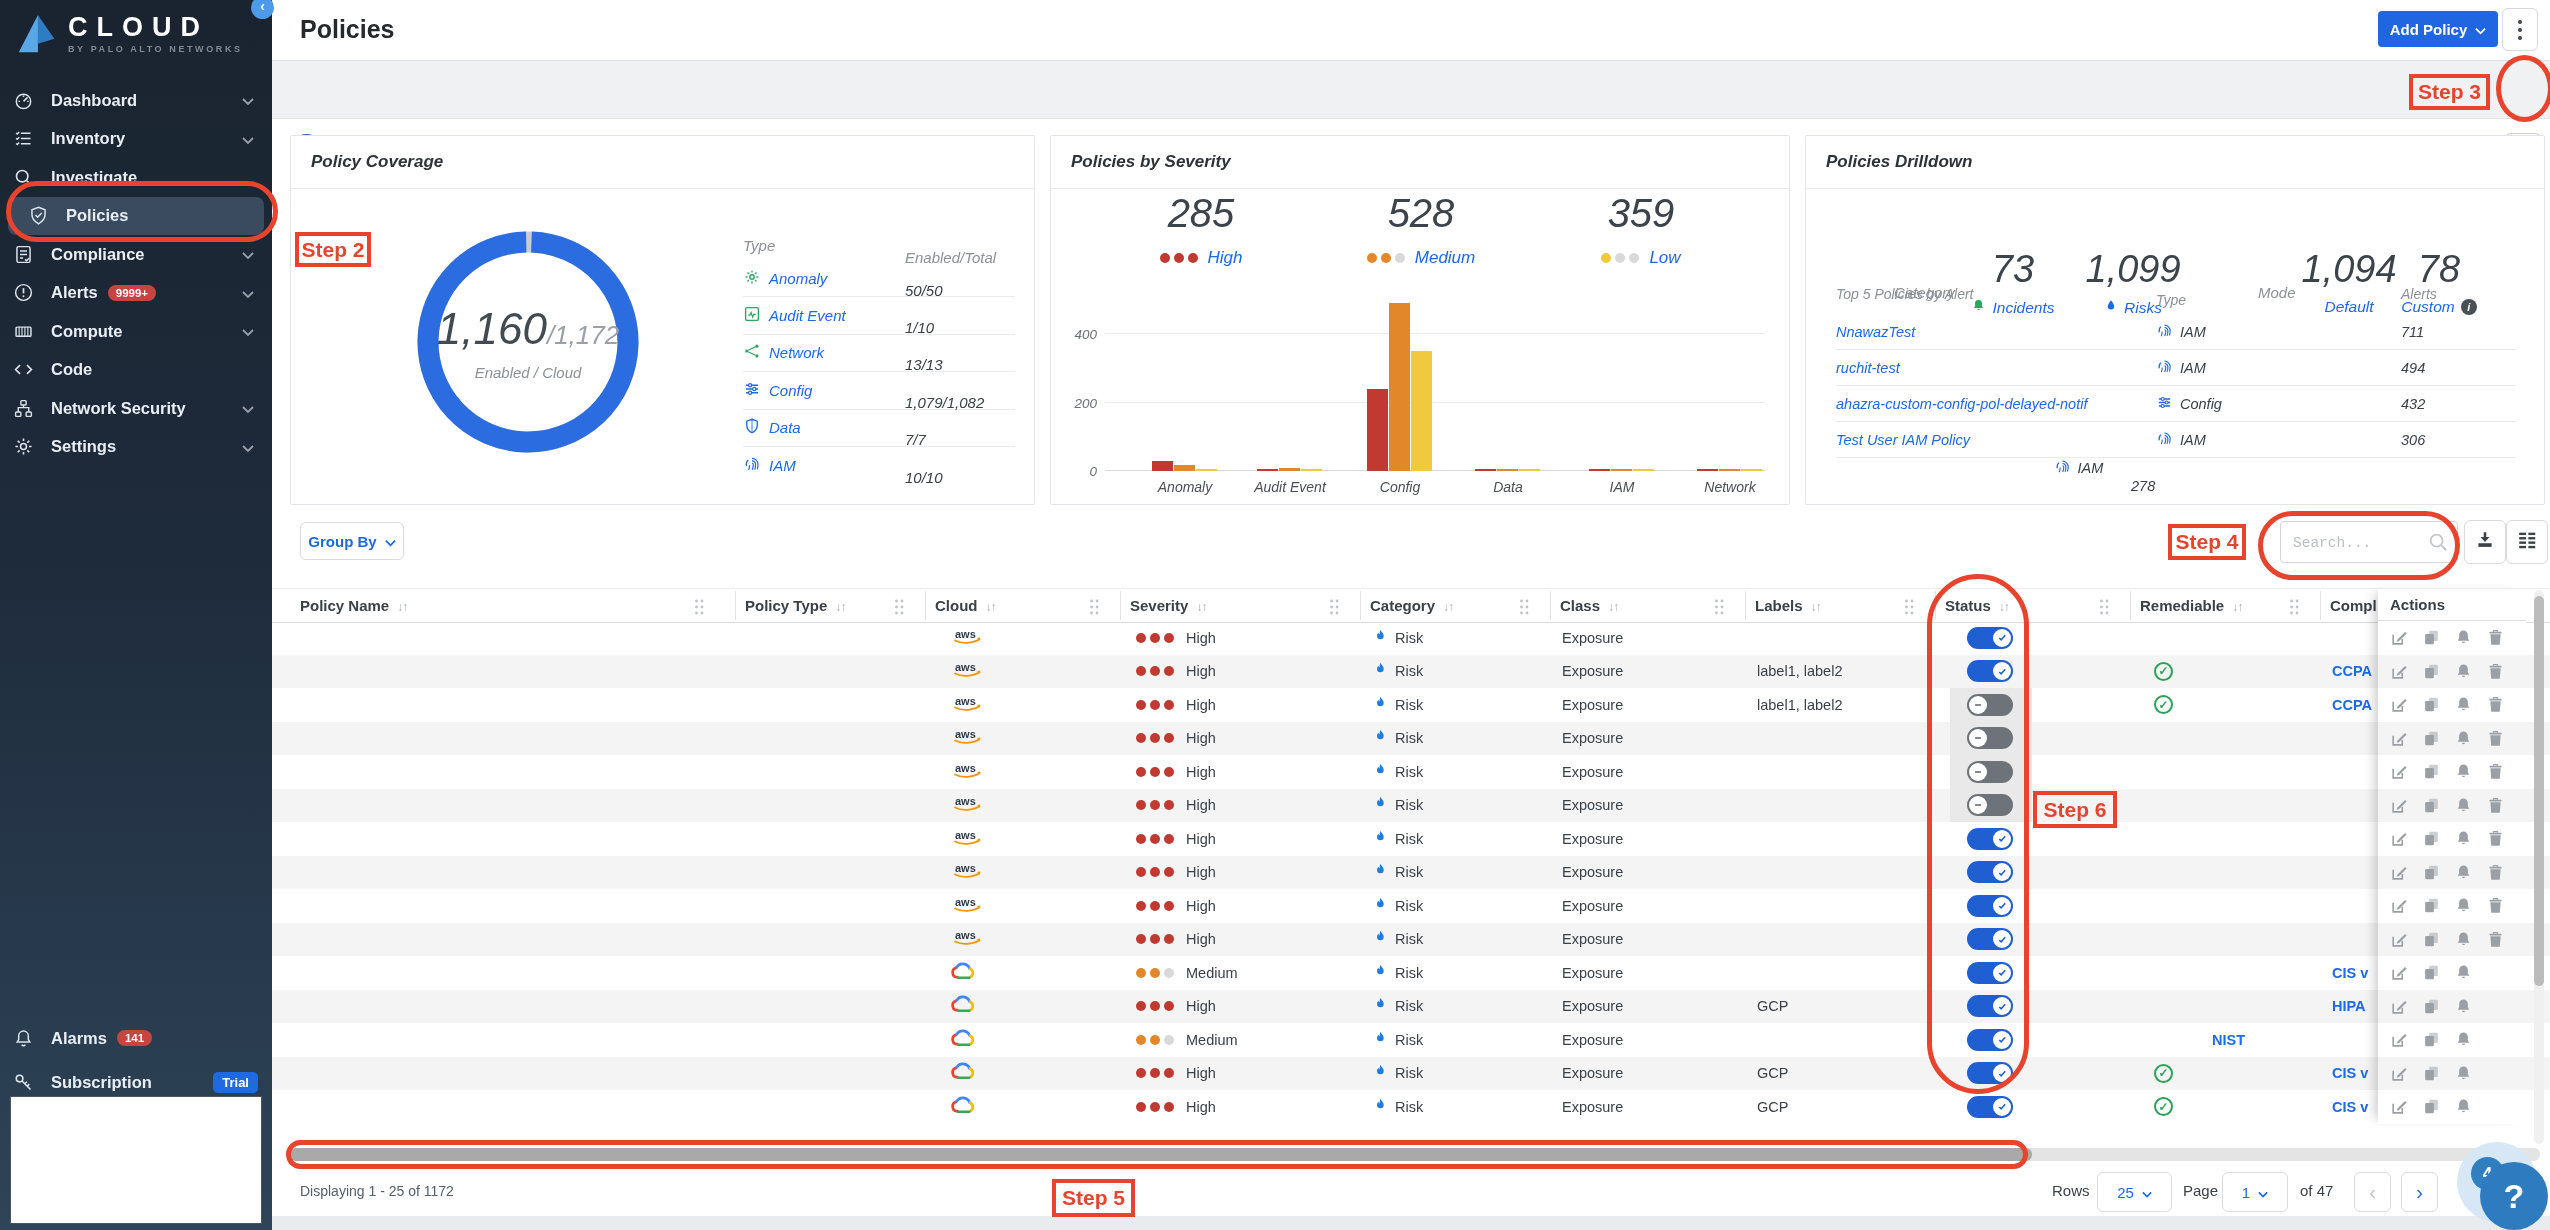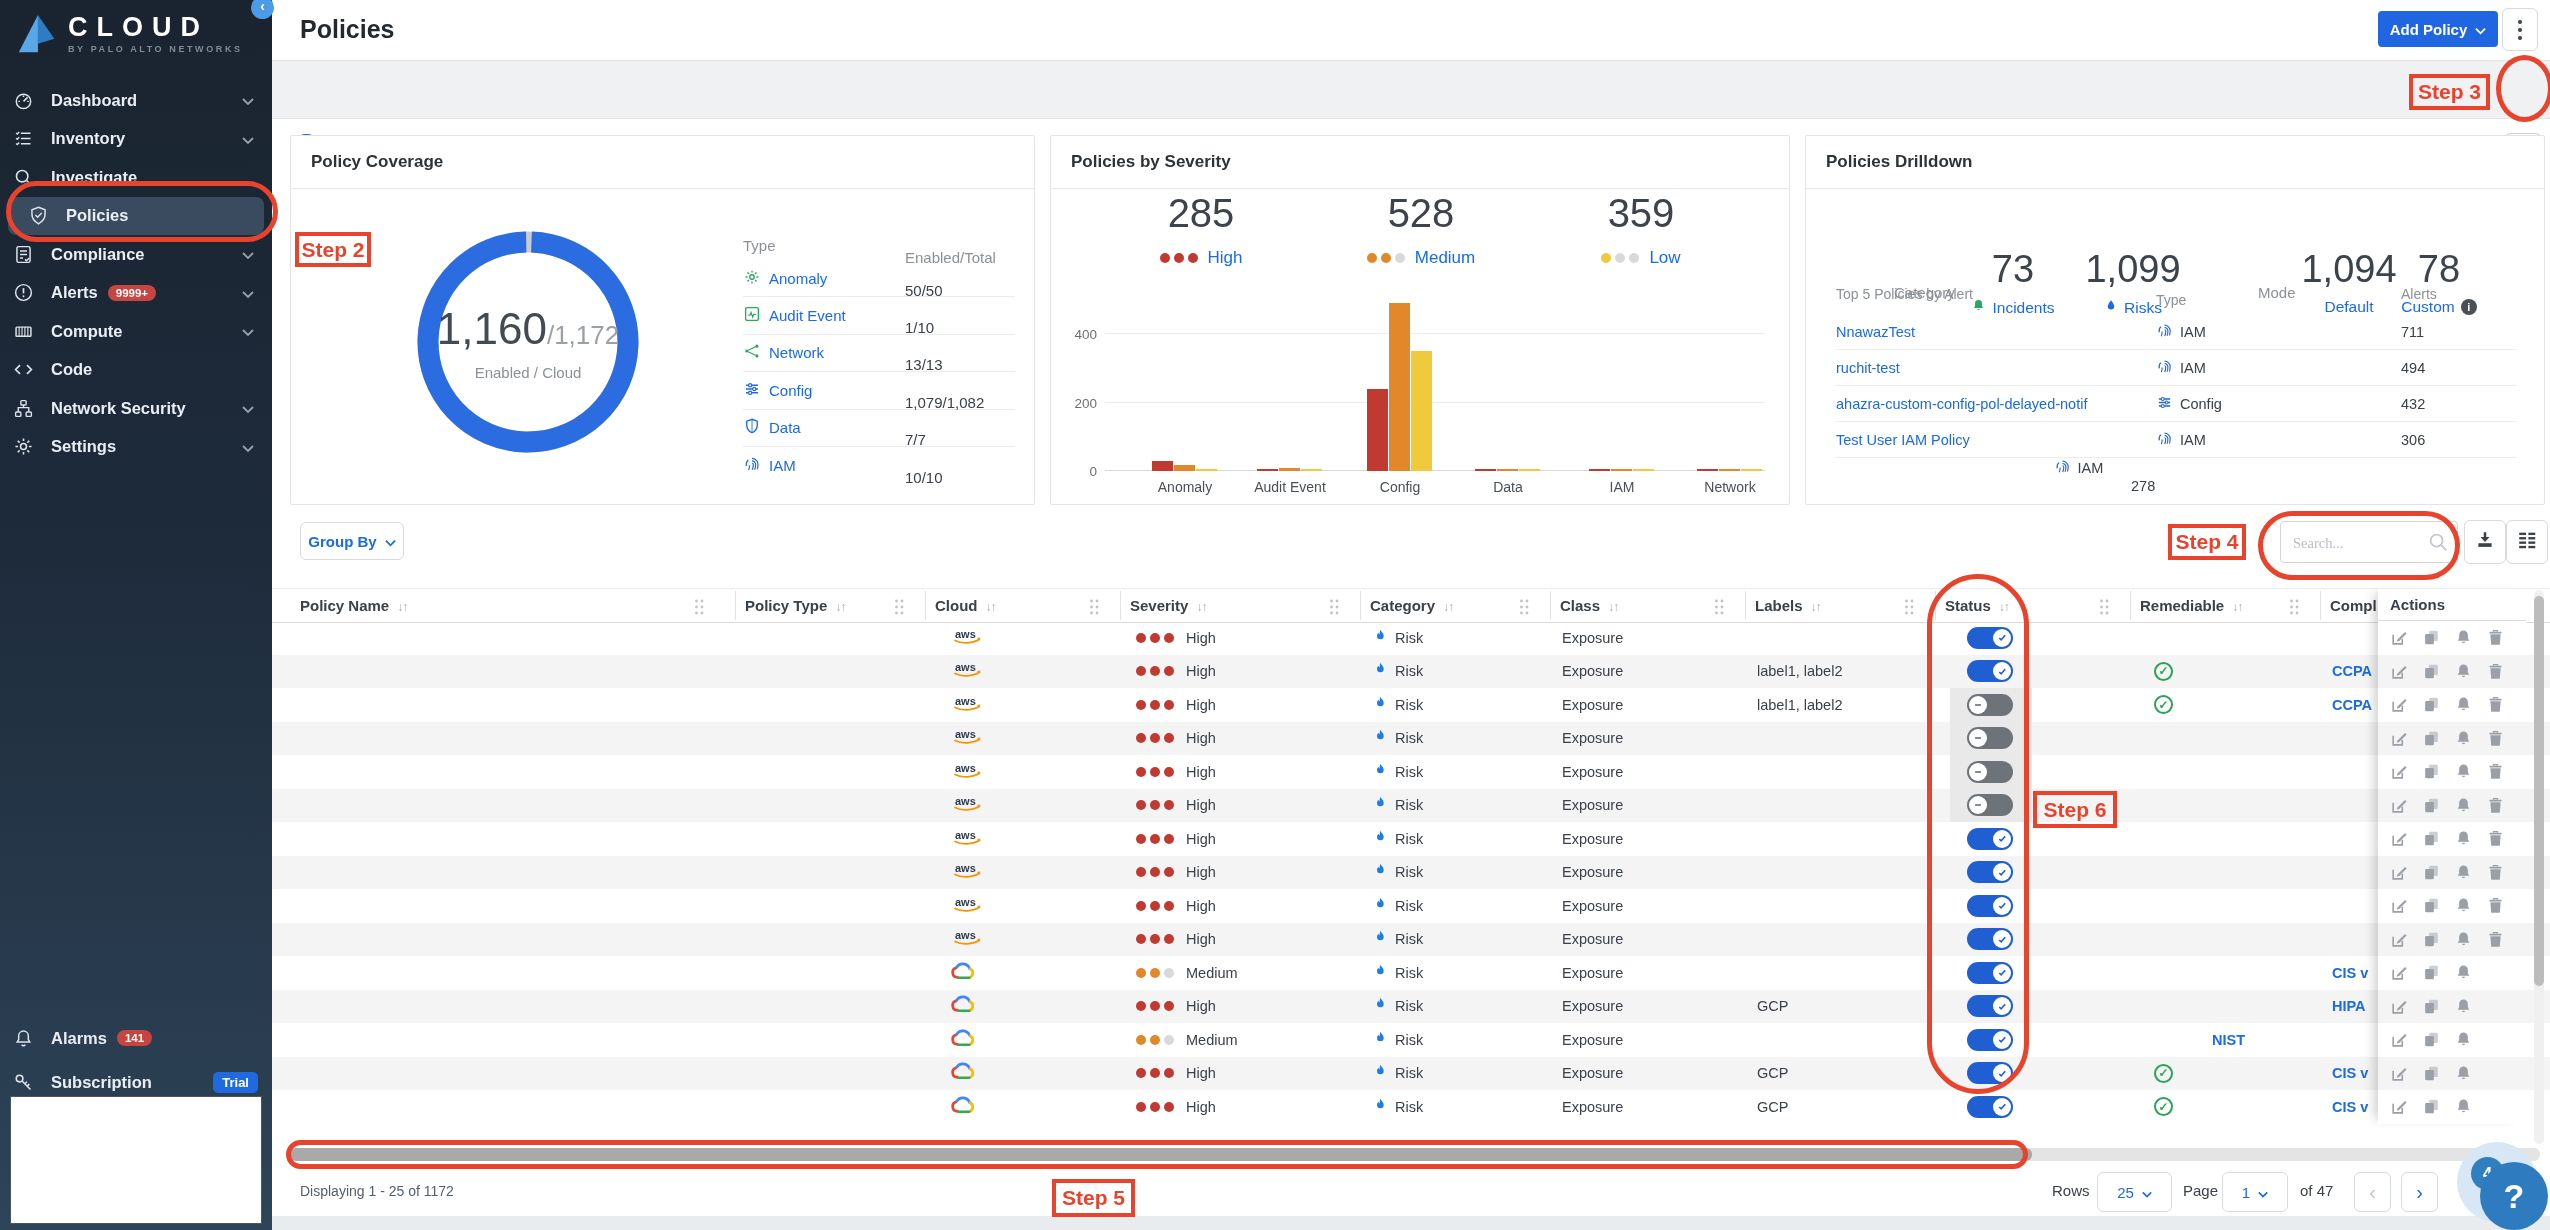--- a/index.html
+++ b/index.html
@@ -26,21 +26,21 @@
   .topbar{position:absolute;left:0;top:0;right:0;height:60px;background:#fff;border-bottom:1px solid #e4e4e4;}
   .page-title{position:absolute;left:28px;top:15px;font-size:25px;font-weight:bold;color:#24292e;}
   .btn-primary{position:absolute;left:2106px;top:11px;width:120px;height:36px;background:#1f66e0;border:none;border-radius:4px;color:#fff;font-size:15px;font-weight:bold;font-family:inherit;display:flex;align-items:center;justify-content:center;gap:8px;cursor:pointer;}
   .btn-kebab{position:absolute;left:2230px;top:8px;width:34px;height:41px;background:#fff;border:1px solid #d9d9d9;border-radius:6px;display:flex;flex-direction:column;align-items:center;justify-content:center;gap:4px;cursor:pointer;}
   .btn-kebab i{width:4px;height:4px;border-radius:50%;background:#3b4248;}
   .filterbar{position:absolute;left:0;top:61px;right:0;height:57px;background:#f0f1f2;border-bottom:1px solid #e3e3e3;}
   .filter-circle{position:absolute;left:18px;top:73px;width:33px;height:33px;border-radius:50%;background:#1d66dd;display:flex;align-items:center;justify-content:center;cursor:pointer;}
   .add-filter{position:absolute;left:60px;top:81px;color:#1b6ae8;font-size:15.5px;font-weight:bold;cursor:pointer;}
   .btn-undo{position:absolute;left:2231px;top:72px;width:38px;height:38px;background:#fff;border:1px solid #cfcfcf;border-radius:8px;display:flex;align-items:center;justify-content:center;cursor:pointer;}
   
-  .cards{position:absolute;left:18px;top:135px;display:flex;gap:15px;}
+  .cards{position:absolute;left:18px;top:135px;display:flex;gap:15px;font-style:italic;}
   .card{background:#fff;border:1px solid #e2e4e7;border-radius:2px;height:370px;position:relative;box-sizing:border-box;}
   .card-title{height:52px;line-height:52px;padding-left:20px;font-size:17px;font-weight:bold;color:#2e3338;border-bottom:1px solid #e6e8ea;}
   .donut-wrap{position:absolute;left:117px;top:86px;width:240px;height:240px;}
   .donut-center{position:absolute;left:0;top:0;width:240px;height:240px;display:flex;flex-direction:column;align-items:center;justify-content:center;}
   .donut-val{font-size:44px;color:#434b52;}
   .donut-total{font-size:26px;color:#9aa0a6;}
   .donut-label{font-size:15px;color:#8b9196;margin-top:10px;}
   .cov-list{position:absolute;left:452px;top:94px;width:272px;}
   .cov-head{display:flex;height:30px;align-items:center;color:#8b9196;font-size:14px;}
   .cov-row{display:flex;height:36.4px;align-items:center;border-bottom:1px solid #ececec;}
@@ -68,21 +68,21 @@
   .top5{position:absolute;left:30px;top:150px;width:680px;}
   .top5-head{display:flex;height:28px;color:#8b9196;font-size:14px;}
   .top5-row{display:flex;height:35px;align-items:center;border-bottom:1px solid #ececec;font-size:14.5px;}
   .top5-row:last-child{border-bottom:none;flex-direction:column;}
   .t5-name{width:320px;color:#1b6ae8;cursor:pointer;white-space:nowrap;overflow:hidden;}
   .t5-type{width:245px;display:flex;align-items:center;gap:7px;color:#3a4148;}
   .t5-alerts{width:90px;color:#3a4148;}
   
   .btn-groupby{position:absolute;left:28px;top:522px;width:104px;height:38px;background:#fff;border:1px solid #d8dce0;border-radius:6px;color:#1b6ae8;font-size:15px;font-weight:bold;font-family:inherit;display:flex;align-items:center;justify-content:center;gap:8px;cursor:pointer;}
   .search-box{position:absolute;left:2008px;top:521px;width:178px;height:42px;box-sizing:border-box;border:1px solid #d5d5d5;border-radius:4px;background:#fff;}
-  .search-box input{position:absolute;left:10px;top:1px;width:130px;height:38px;border:none;outline:none;font-size:14.5px;font-family:Liberation Serif, serif;color:#4d7c0f;background:transparent;}
+  .search-box input{position:absolute;left:10px;top:1px;width:130px;height:38px;border:none;outline:none;font-size:14.5px;font-family:Liberation Mono, monospace;color:#4d7c0f;background:transparent;}
   .search-box input::placeholder{color:#b9bec4;}
   .search-mag{position:absolute;right:8px;top:9px;}
   .tool-btn{position:absolute;top:520px;width:42px;height:44px;background:#fff;border:1px solid #dadada;border-radius:6px;display:flex;align-items:center;justify-content:center;cursor:pointer;box-sizing:border-box;}
   
   .thead{position:absolute;left:0;top:588px;right:0;height:33px;background:#fff;border-bottom:1px solid #dcdcdc;border-top:1px solid #ededed;}
   .th{position:absolute;top:0;height:33px;display:flex;align-items:center;font-size:15px;font-weight:bold;color:#3a4148;}
   .sort{margin-left:8px;color:#a7adb3;font-size:12px;font-weight:normal;letter-spacing:-1px;}
   .hsep{position:absolute;top:2px;height:29px;width:1px;background:#e2e2e2;}
   .drag{position:absolute;top:8px;opacity:.9;}
   .tbody{position:absolute;left:0;top:621px;right:0;}

